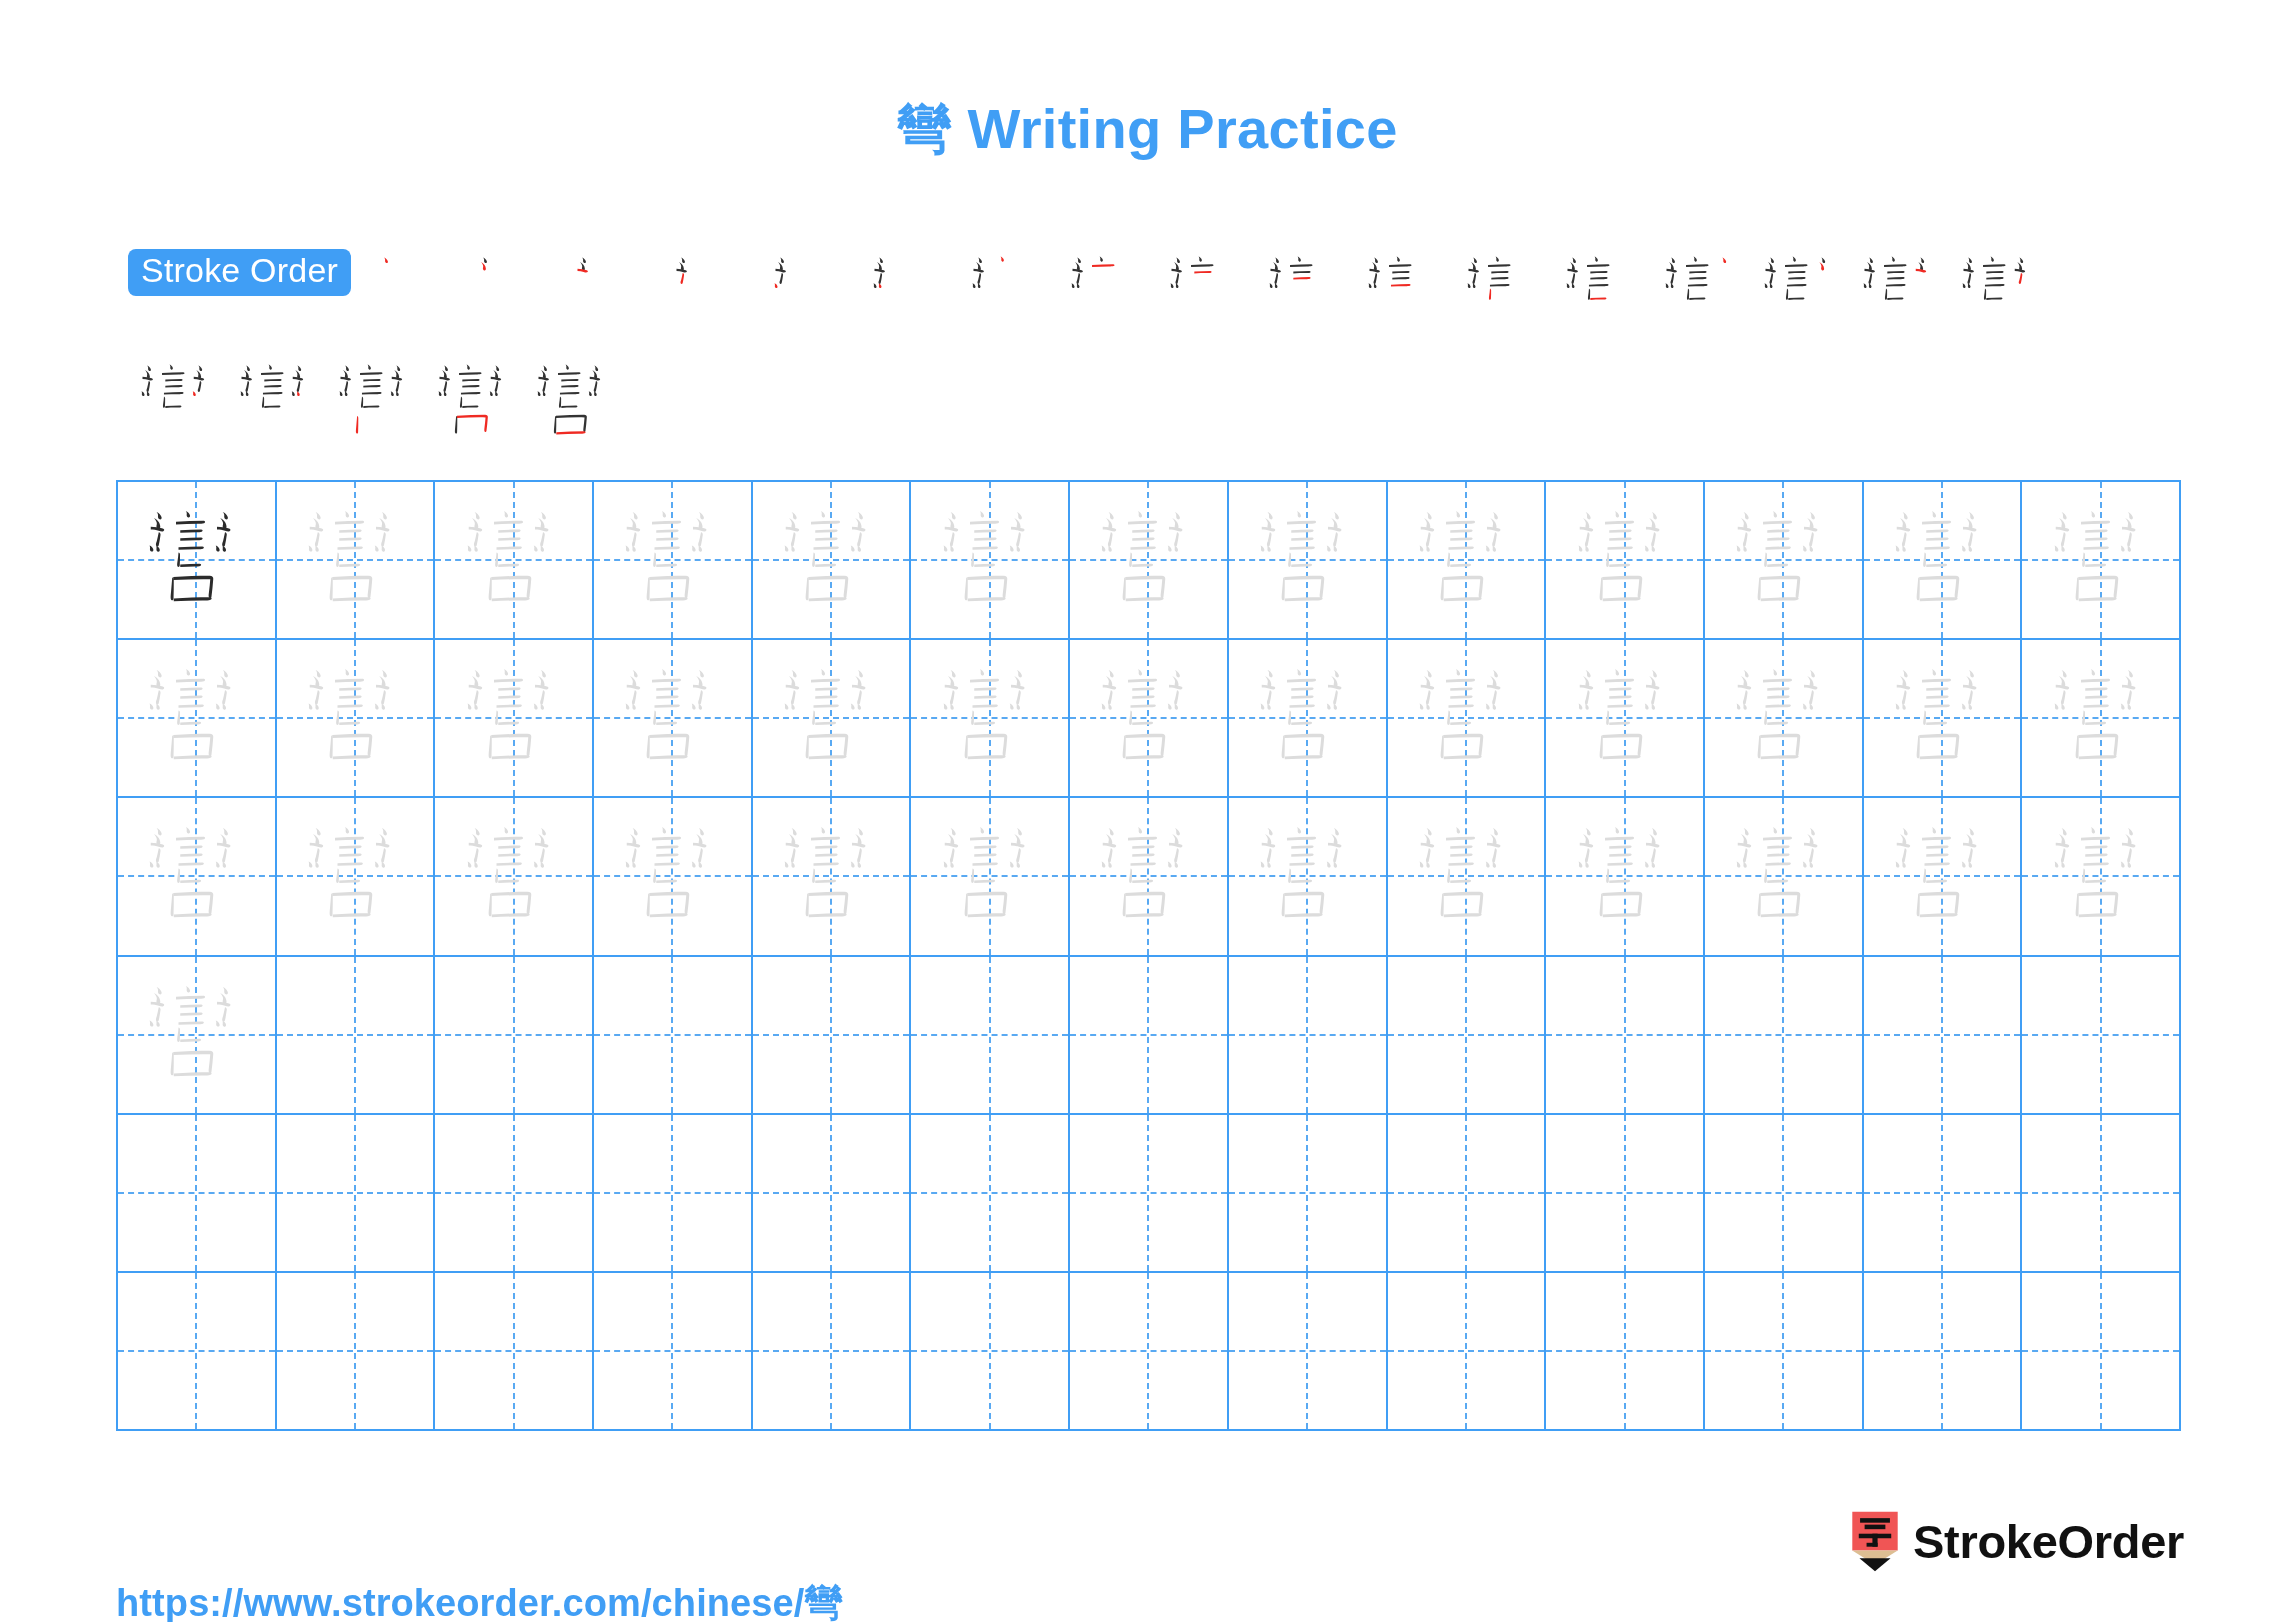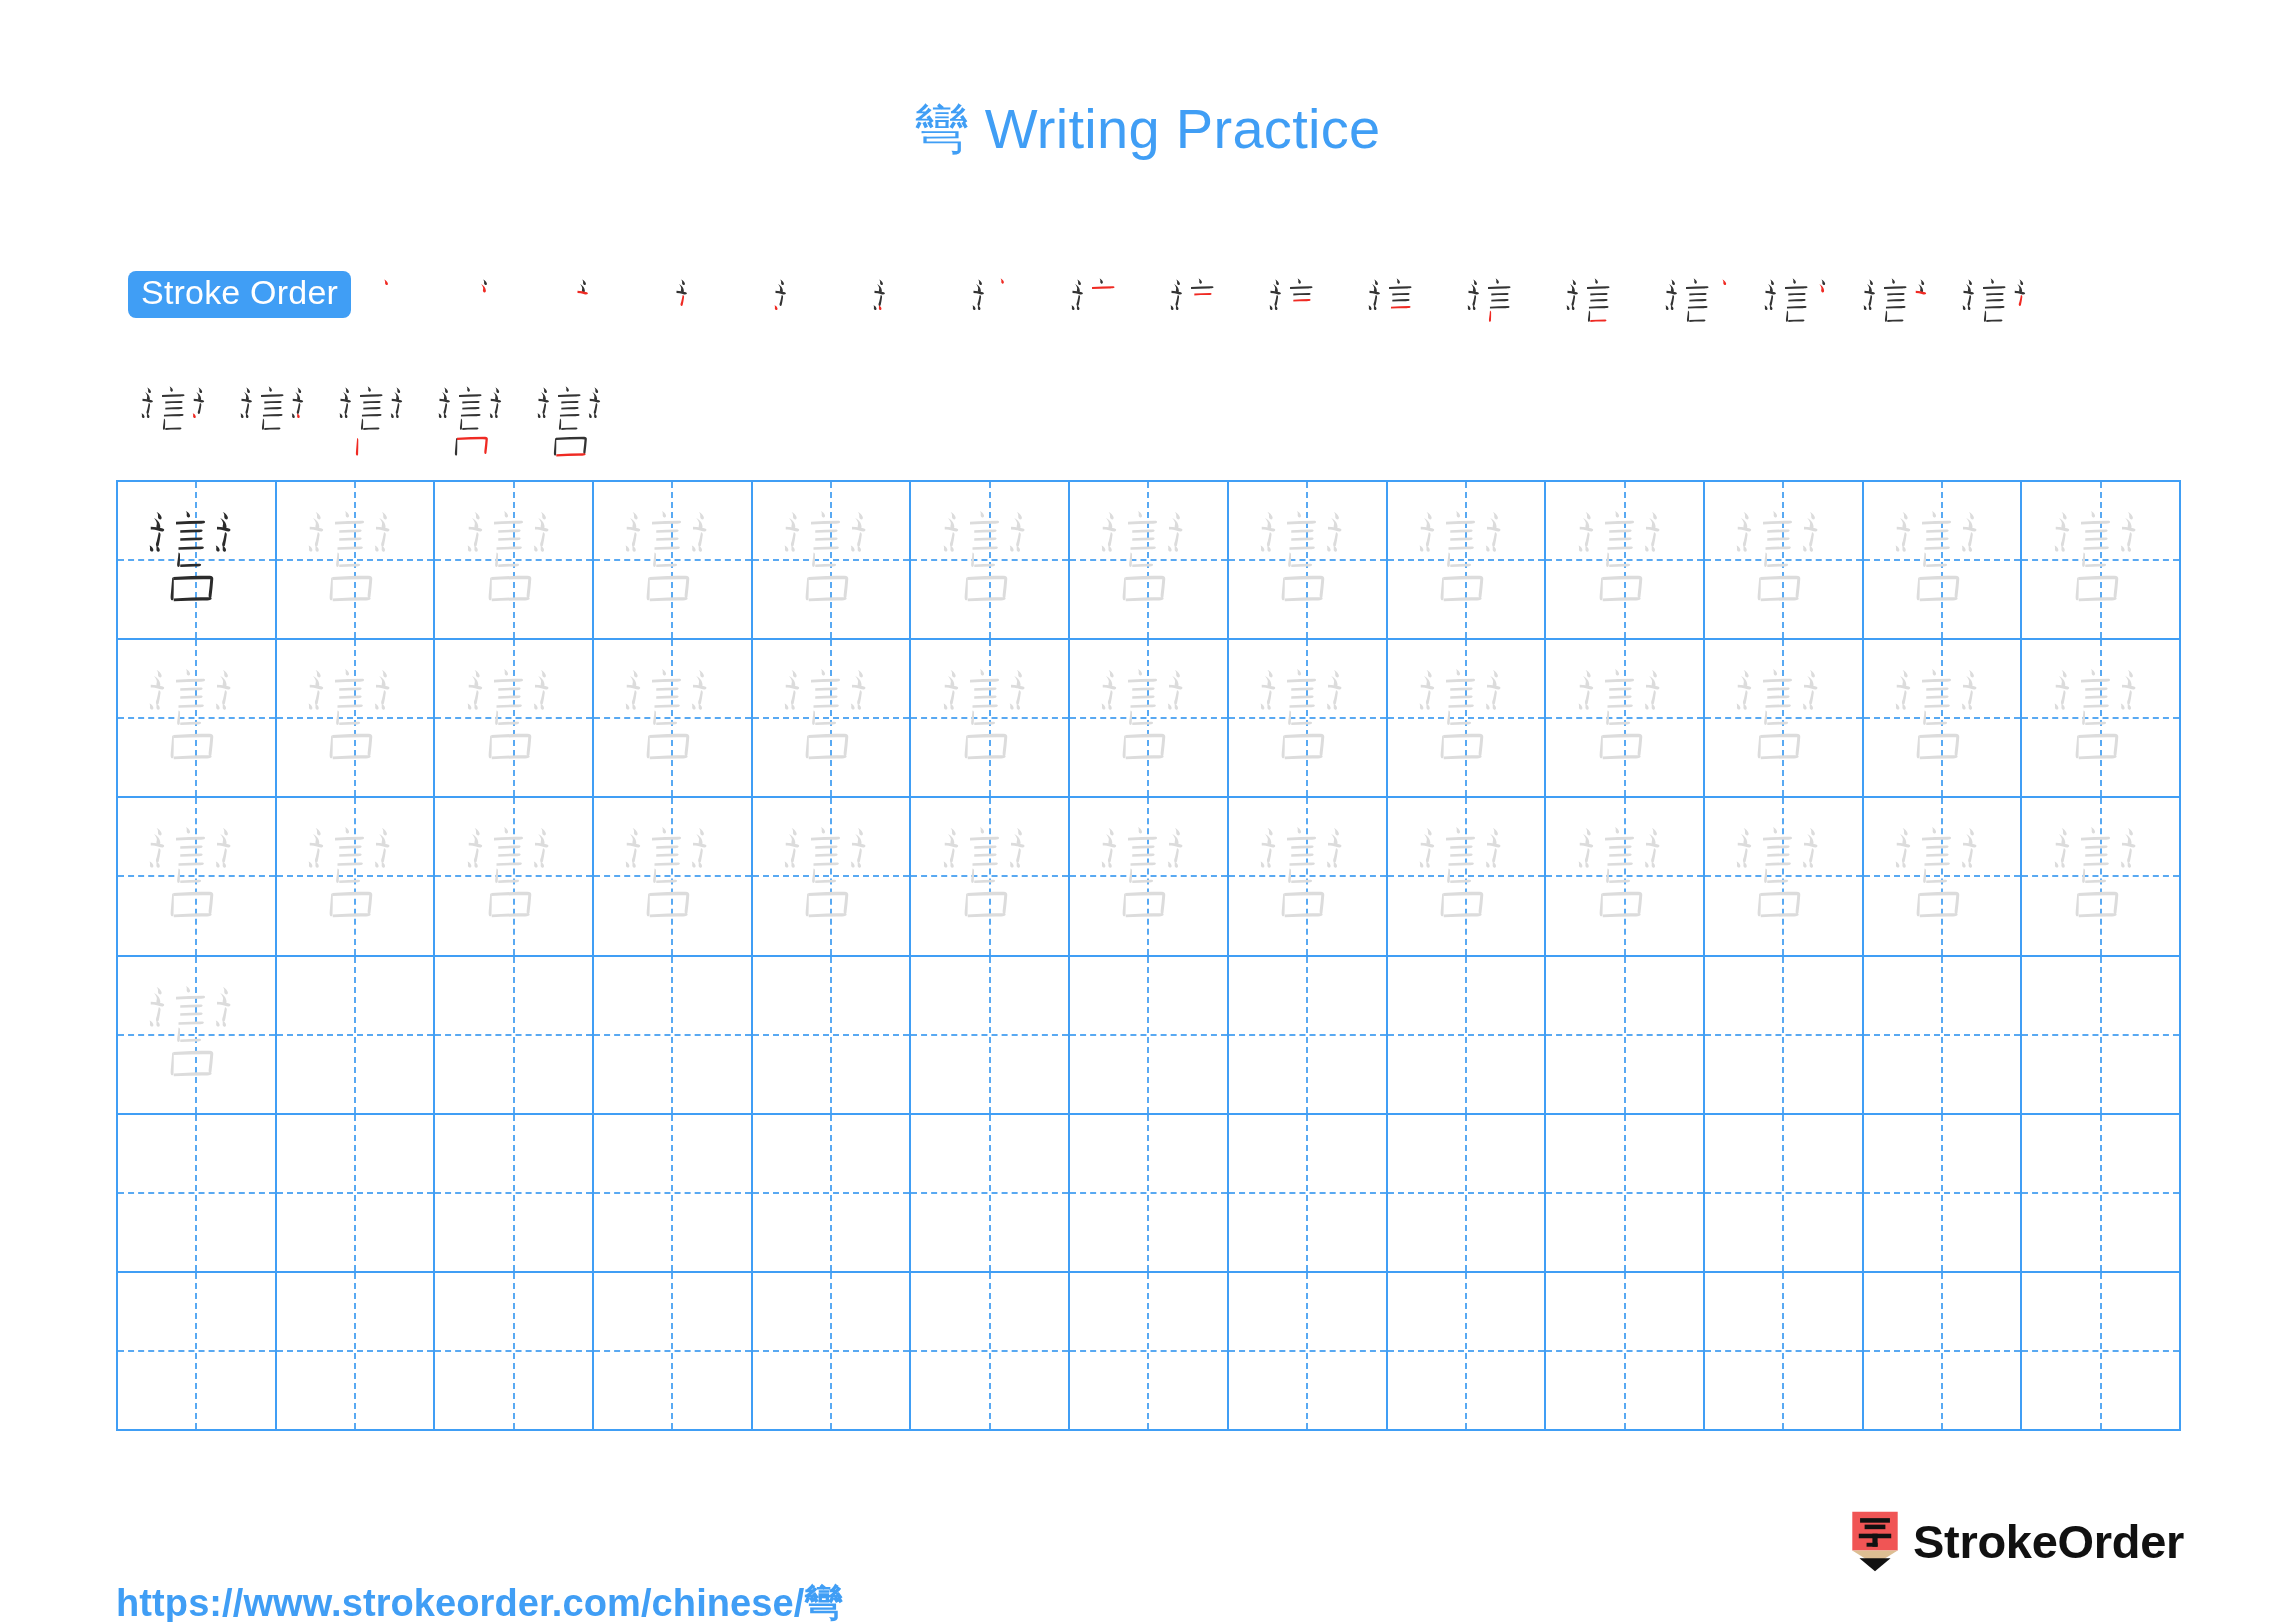--- a/index.html
+++ b/index.html
@@ -17,38 +17,37 @@
 
   
   .title {
     position: absolute;
     top: 98px;
     left: 0;
     width: 100%;
     text-align: center;
     color: #409ef5;
     font-size: 56px;
-    font-weight: 400;
+    font-weight: 700;
     line-height: 1.1;
     letter-spacing: 0.3px;
     white-space: nowrap;
   }
   .title .t-char {
     font-family: "DejaVu Sans", sans-serif;
     font-size: 54px;
     vertical-align: baseline;
   }
 
   
   .stroke-section {
     position: absolute;
     top: 245px;
     left: 128px;
     width: 2068px;
-    margin-top: 22px;
   }
   .stroke-row {
     display: flex;
     align-items: flex-start;
     flex-wrap: nowrap;
     height: 108px;
   }
   .stroke-badge {
     display: inline-flex;
     align-items: center;

